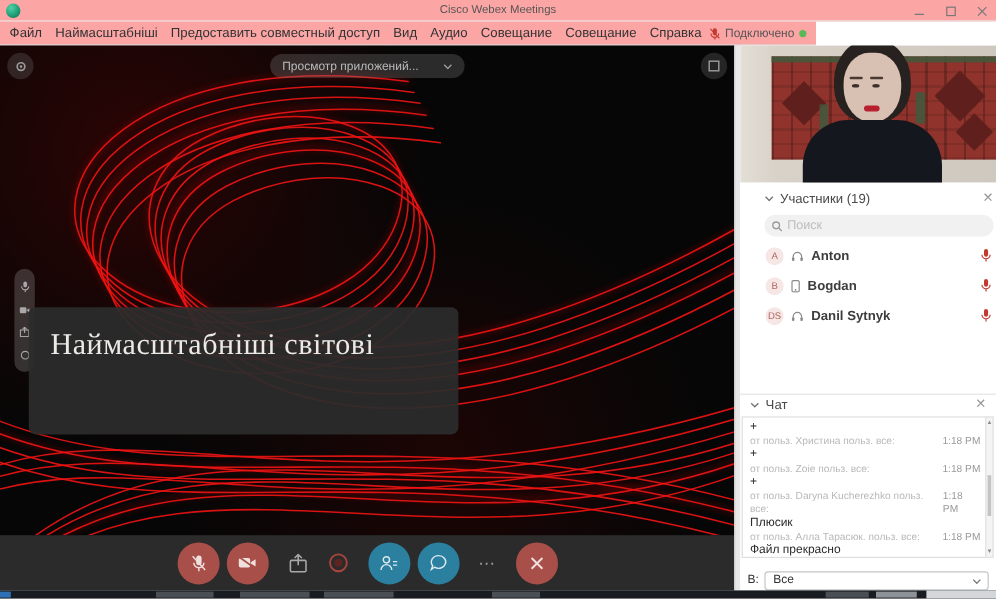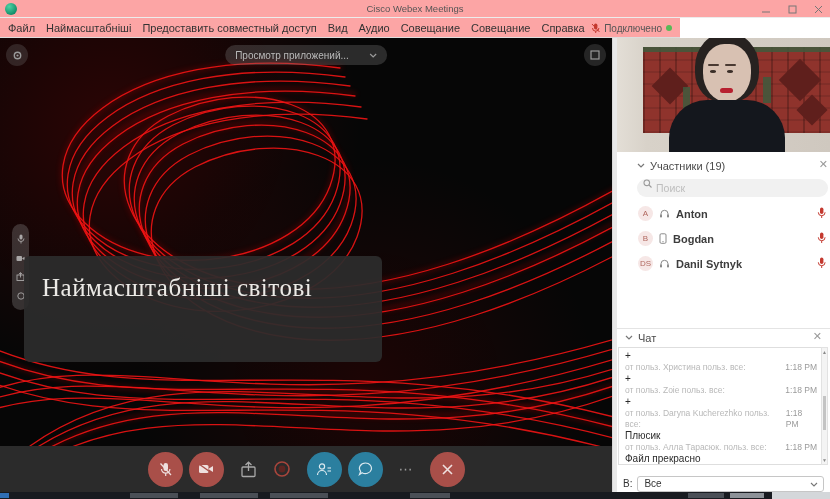--- a/index.html
+++ b/index.html
@@ -81,21 +81,21 @@
   .namebar .nm { font-size:9px; color:#222; }
 
   
   .panel-head { position:relative; height:17px; display:flex; align-items:center; padding:0 8px; }
   .panel-head .title { font-size:11px; color:#4a4a4a; margin-left:5px; }
   .panel-close { position:absolute; right:8px; top:1px; font-size:11px; color:#999; cursor:pointer; }
 
   .participants { position:absolute; left:12px; top:114px; width:207px; height:176px; }
   .participants .panel-head { margin-top:5px; }
   .search-box { position:relative; margin:5px 8px 4px 8px; height:18px; background:#f1f1f1; border-radius:9px;
-    display:flex; padding-left:6px; gap:4px; }
+    display:flex; align-items:center; padding-left:6px; gap:4px; }
   .search-box input { border:none; background:transparent; outline:none; font-size:10.5px; color:#444; width:150px; font-family:"Liberation Sans", sans-serif; }
   .search-box input::placeholder { color:#bdbdbd; }
   .p-row { position:relative; height:25px; display:flex; align-items:center; padding-left:9px; gap:6px; }
   .avatar { width:15px; height:15px; border-radius:50%; background:#f6e7e6; color:#b0675e; font-size:8px;
     display:flex; align-items:center; justify-content:center; flex:0 0 auto; }
   .p-name { font-size:11px; color:#3d3d3d; white-space:nowrap; overflow:hidden;font-weight:bold; }
   .p-mic { position:absolute; right:10px; top:6px; }
   .p-scroll { position:absolute; right:1px; top:90px; width:4px; height:34px; background:#d7d7d7; border-radius:2px; }
 
   .chat { position:absolute; left:0; top:290px; width:213px; height:164px; border-top:1px solid #e4e4e4; }

